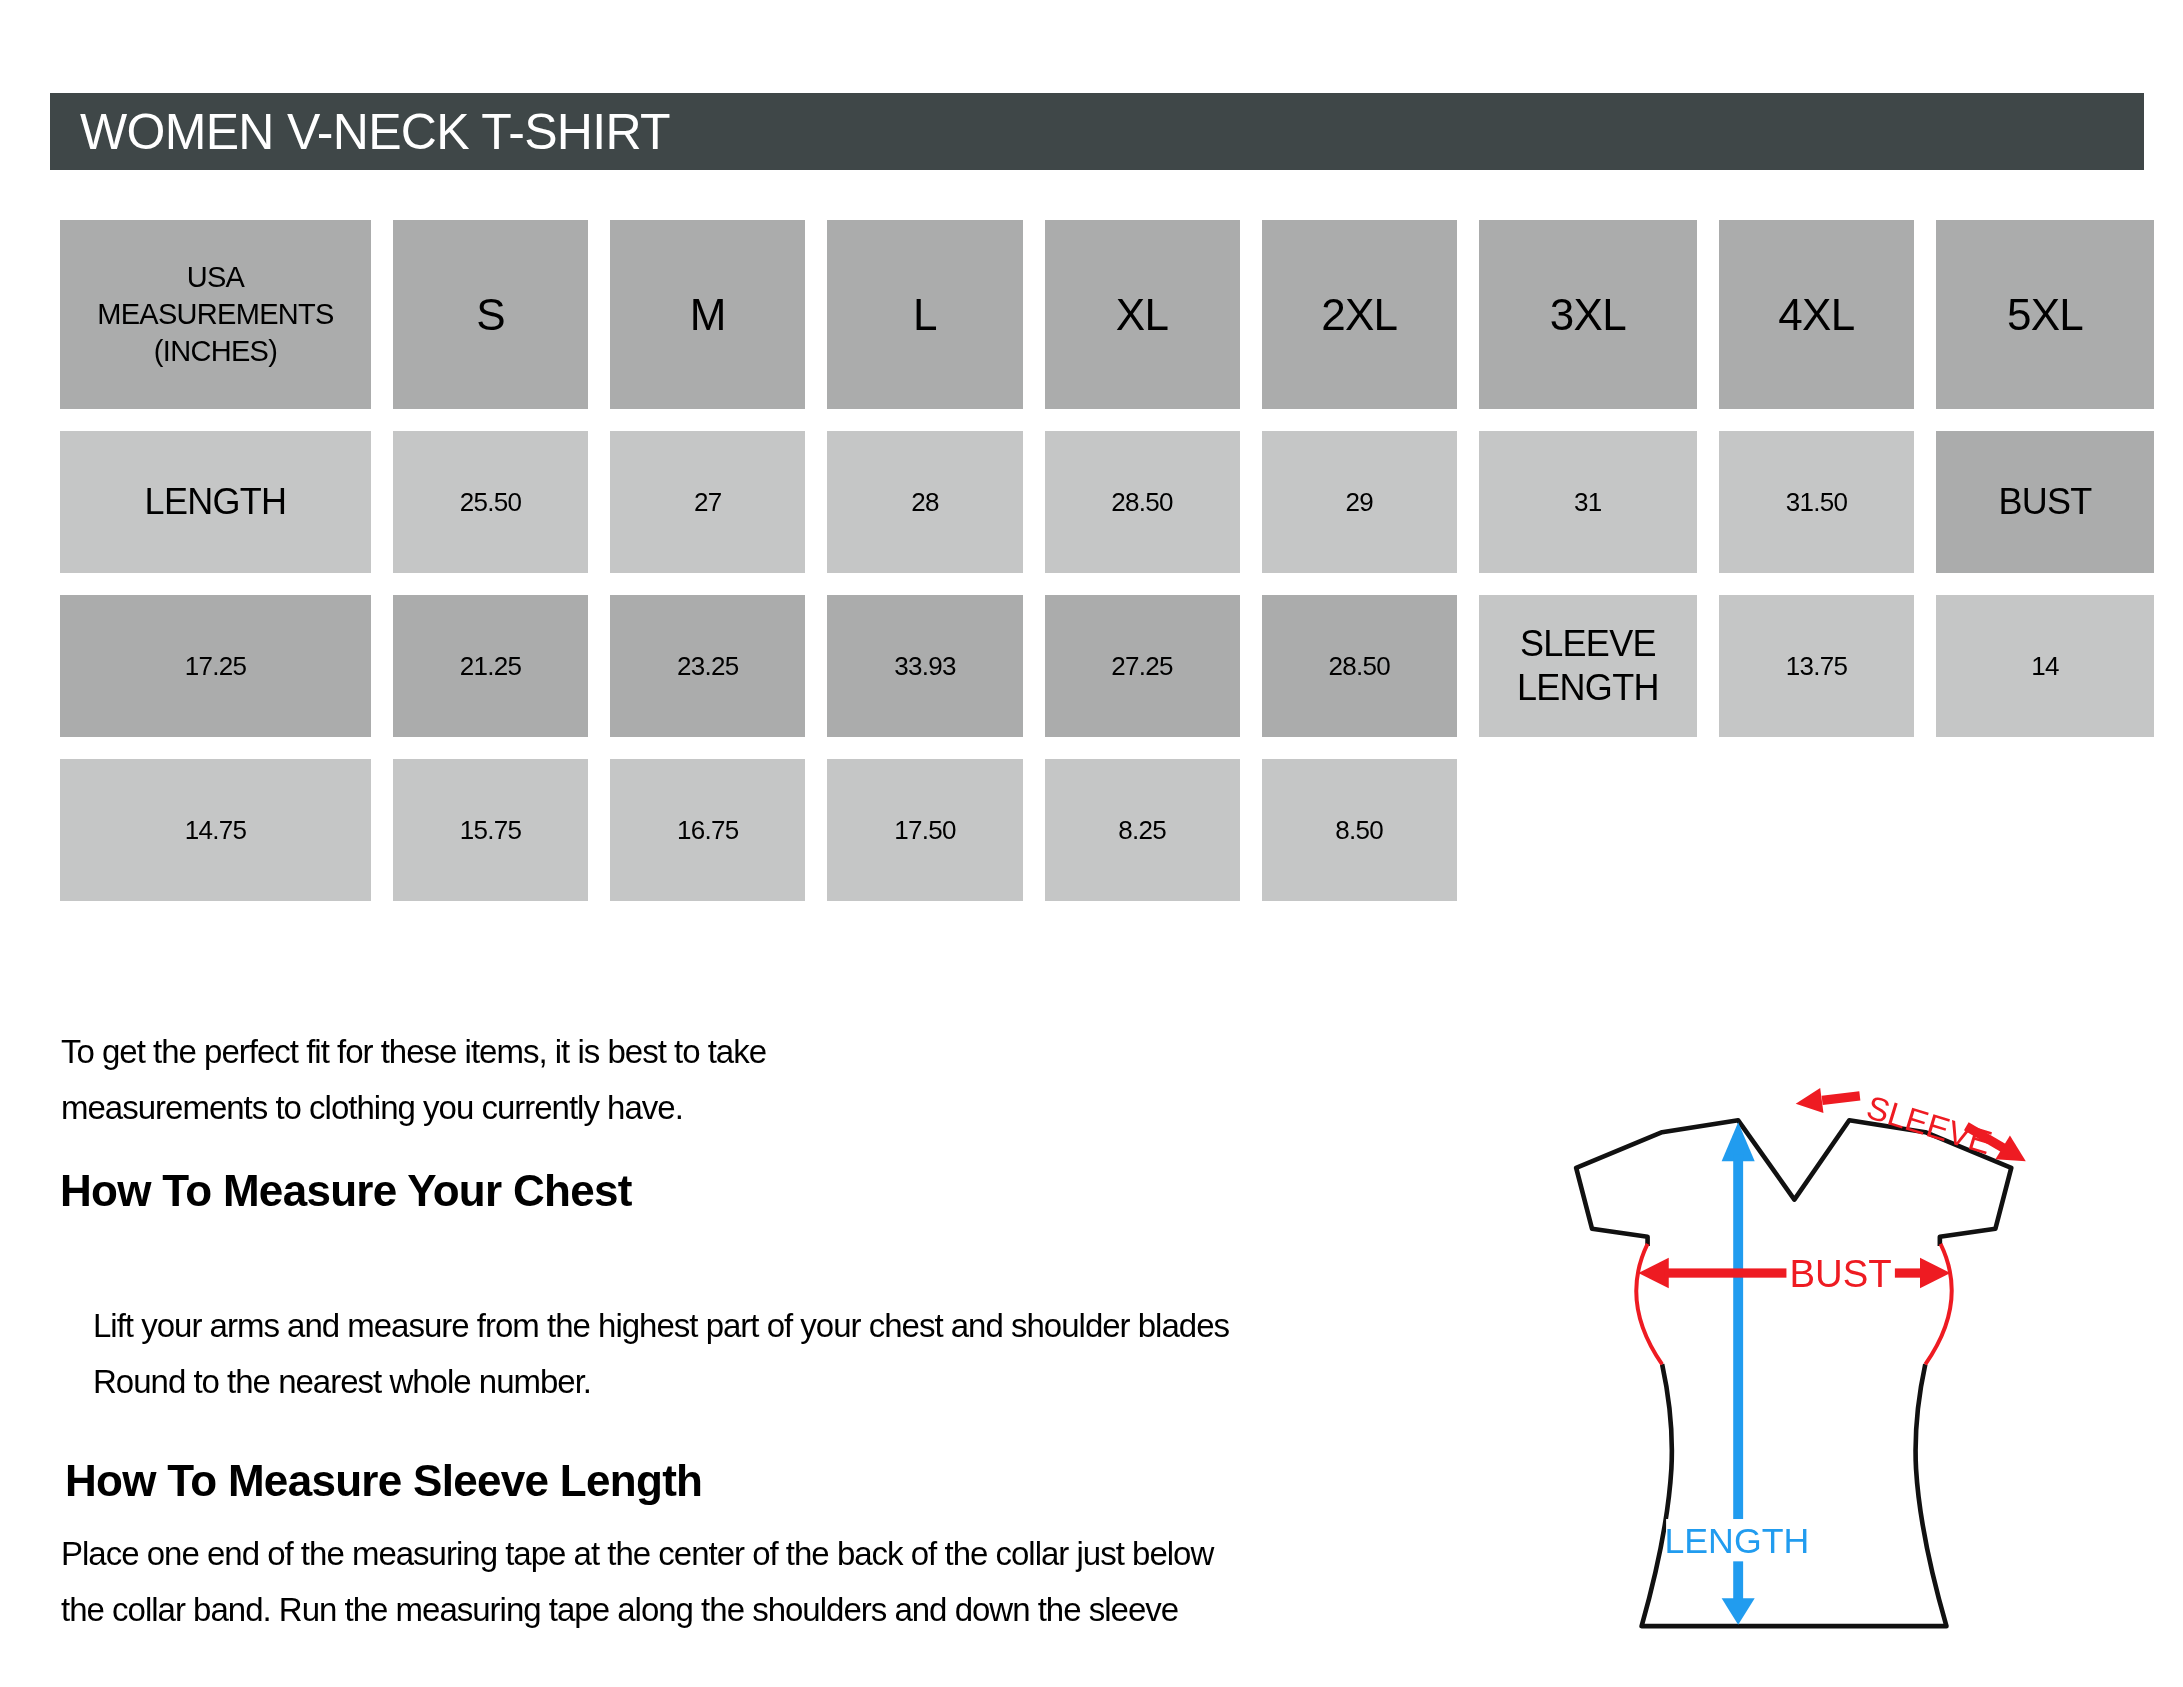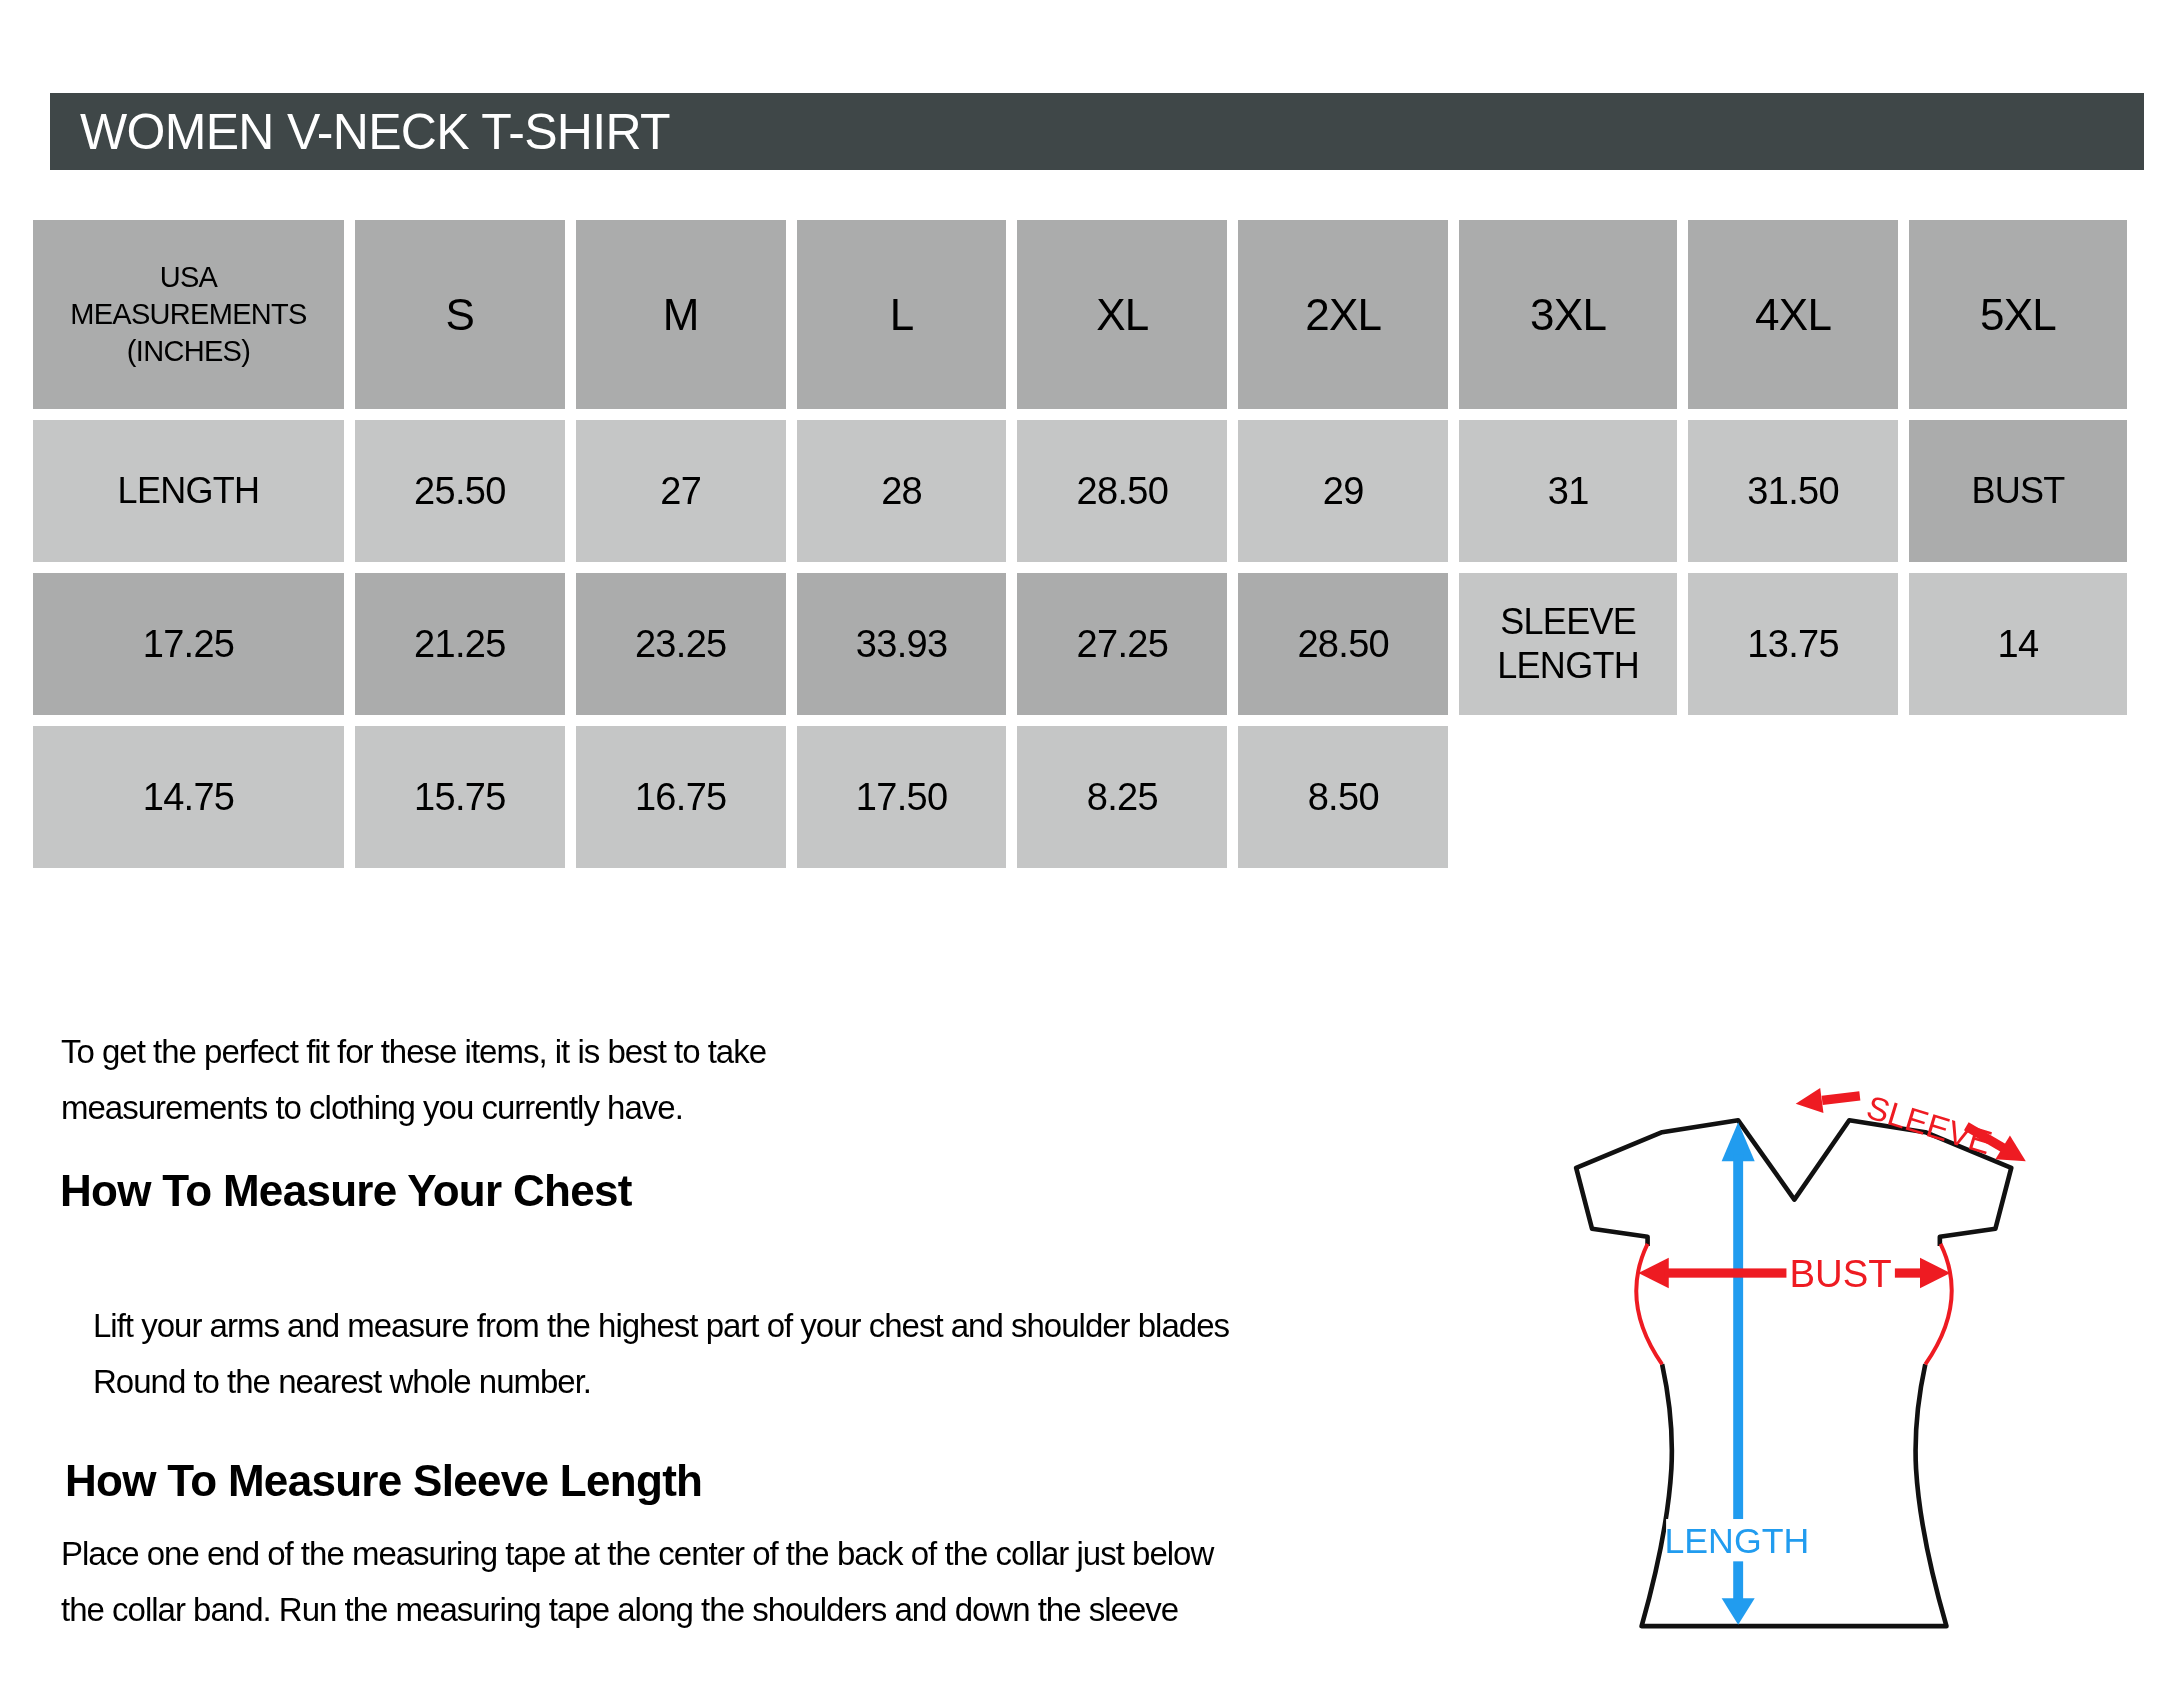--- a/index.html
+++ b/index.html
@@ -10,36 +10,36 @@
   
   .title-bar{
     position:absolute;left:50px;top:93px;width:2094px;height:77px;
     background:#3F4748;display:flex;align-items:center;
   }
   .title-bar span{
     color:#ffffff;font-size:50px;letter-spacing:-0.7px;padding-left:30px;white-space:nowrap;
   }
   
   .size-table{
-    position:absolute;left:33px;top:220px;width:2094px;
+    position:absolute;left:60px;top:220px;width:2094px;
     display:grid;grid-template-columns:311px repeat(8,1fr);
-    grid-template-rows:189px 142px 142px 142px;gap:11px;background:#ffffff;
+    grid-template-rows:189px 142px 142px 142px;gap:22px;background:#ffffff;
   }
   .cell{
     display:flex;align-items:center;justify-content:center;text-align:center;
     letter-spacing:-0.7px;
   }
   .row-dark{background:#ABACAC;}
   .row-light{background:#C5C6C6;}
   .corner{font-size:29px;line-height:1.28;}
   .corner span{display:inline-block;width:271px;}
   .size-head{font-size:44px;}
   .row-label{font-size:36px;line-height:1.22;}
   .row-label span{display:inline-block;width:218px;}
-  .num{font-size:38px;}
+  .num{font-size:26px;}
   
   .intro{
     position:absolute;left:61px;top:1024px;width:992px;
     font-size:33px;line-height:56px;letter-spacing:-1px;white-space:pre-line;
   }
   .sec-head{
     position:absolute;font-size:44px;font-weight:bold;letter-spacing:-0.7px;white-space:nowrap;
   }
   .sec-body{
     position:absolute;width:1588px;font-size:33px;line-height:56px;

